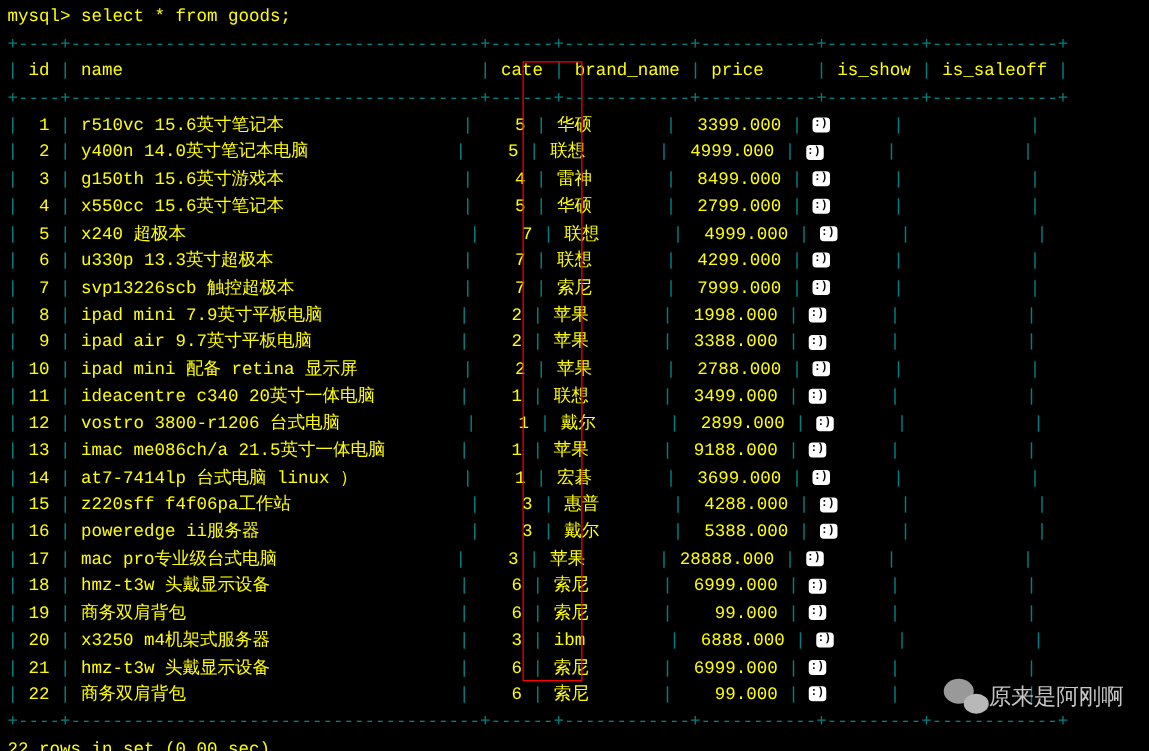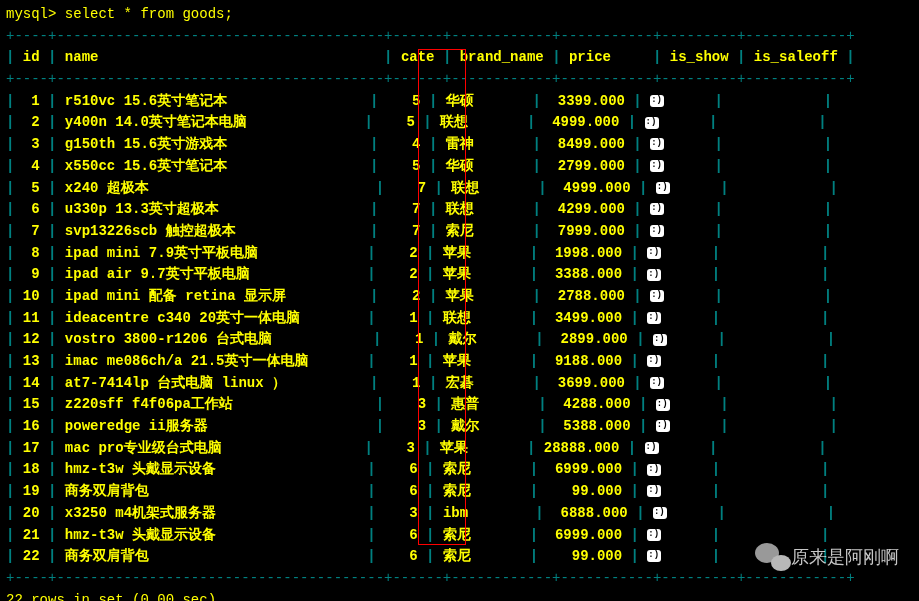--- a/index.html
+++ b/index.html
@@ -17,21 +17,20 @@
       overflow: hidden;
       padding: 4px 6px;
       position: relative;
       line-height: 1.55;
     }
     .prompt-line {
       white-space: pre;
     }
     .row {
       white-space: pre;
-      font-weight: bold;
     }
     .sep {
       color: #008080;
       white-space: pre;
     }
     .pipe {
       color: #008080;
     }
     .txt {
       color: #ffff00;

